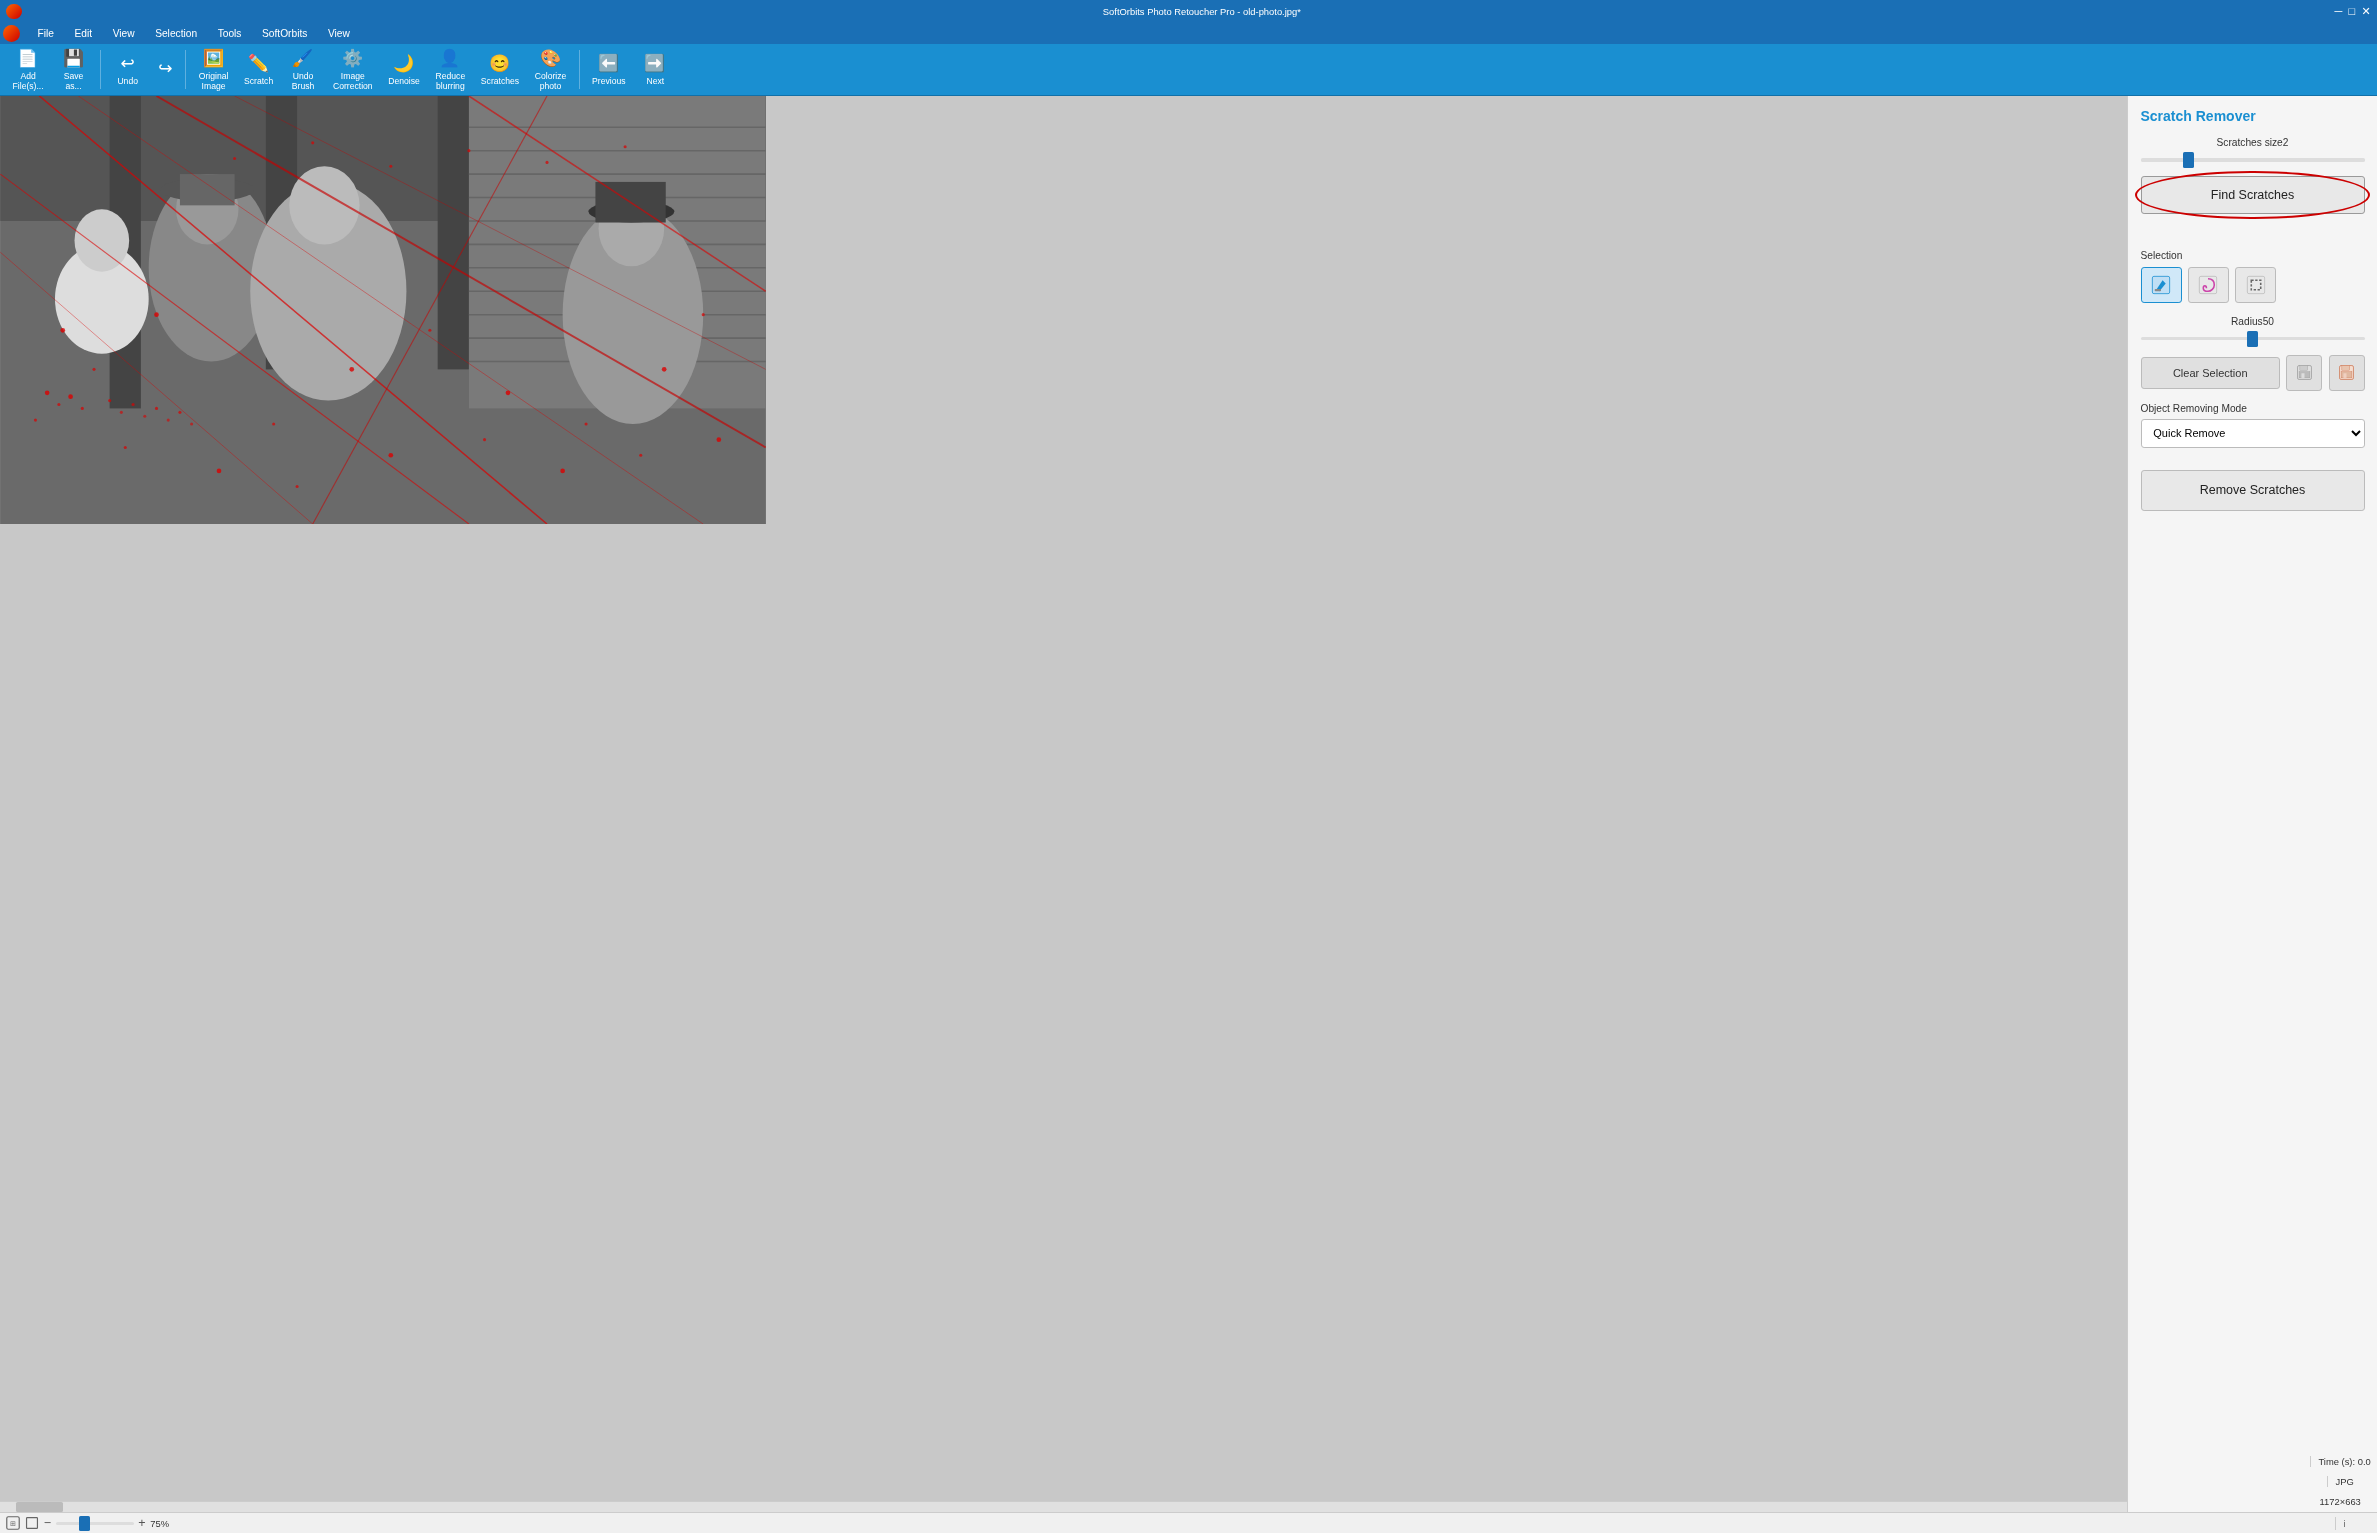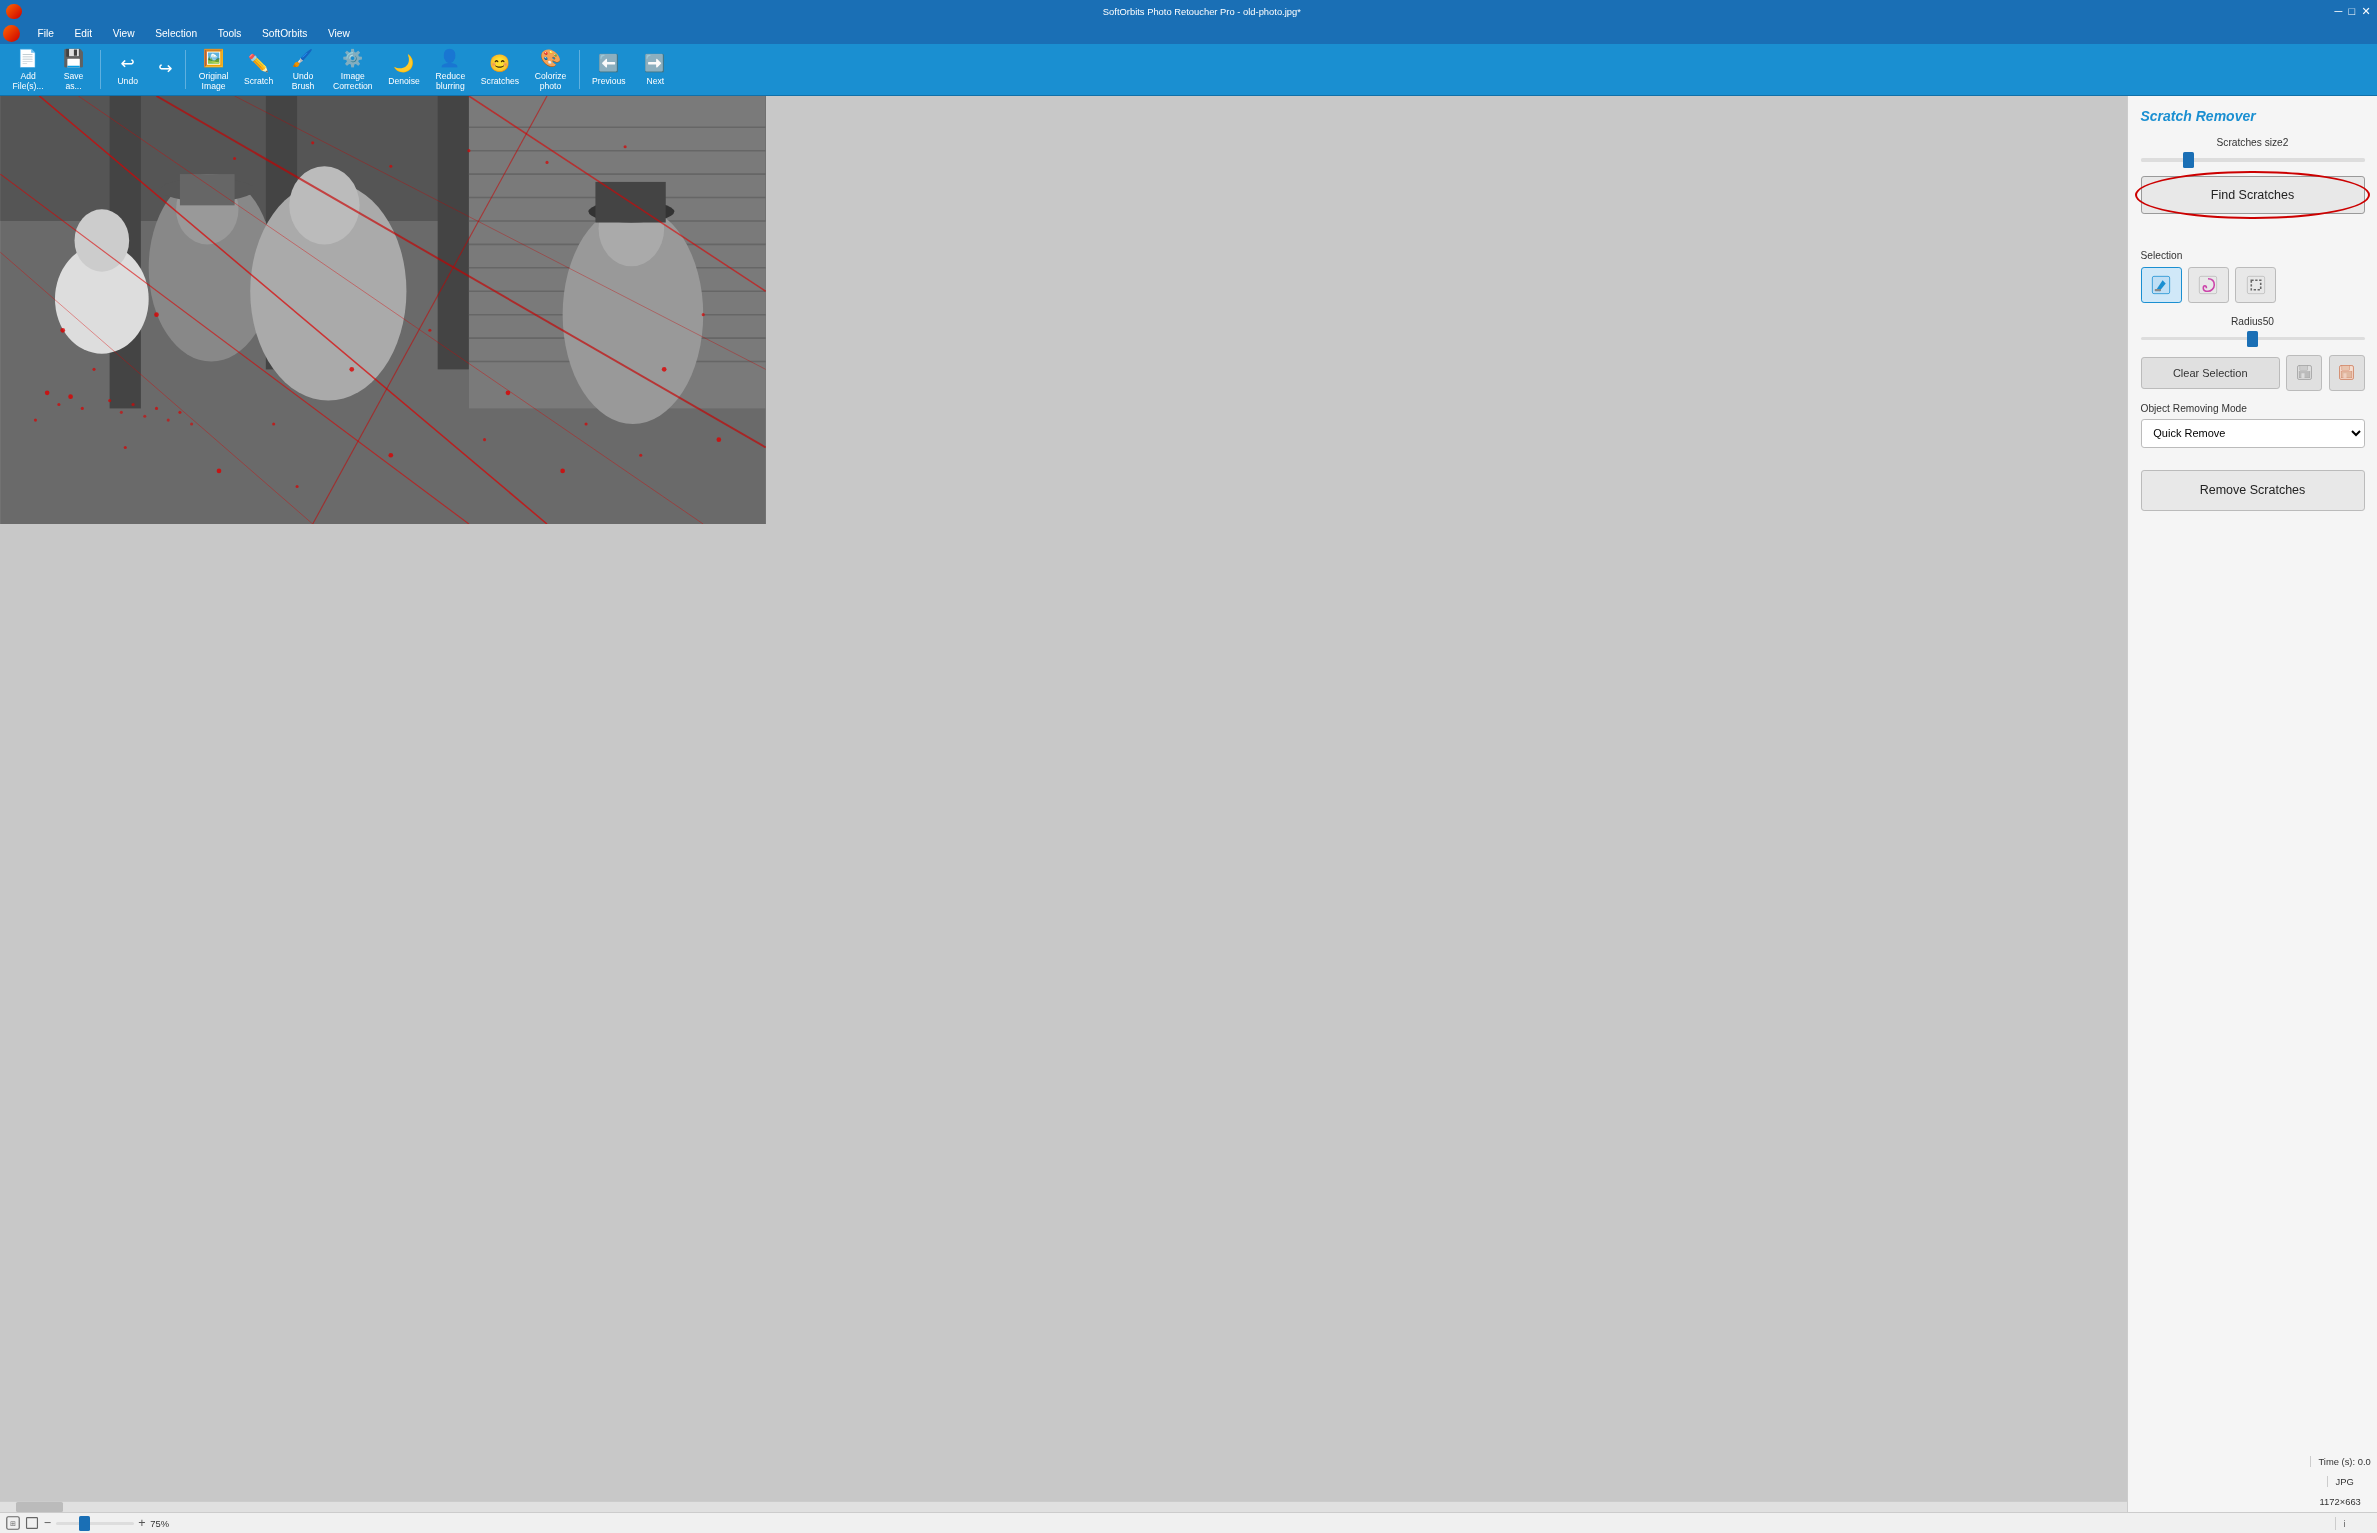--- a/index.html
+++ b/index.html
@@ -91,21 +91,20 @@
       border-left: 0.8px solid #ccc;
       padding: 12.5px;
       overflow-y: auto;
       flex-shrink: 0;
     }
     #right-panel h2 {
       color: #1a8fd1;
       font-size: 14px;
       font-weight: 600;
       margin-bottom: 12.5px;
-      font-style: italic;
     }
     .panel-label {
       font-size: 10.2px;
       color: #333;
       margin-bottom: 4.7px;
       display: flex;
       justify-content: center;
       align-items: center;
     }
     .panel-label span.val {

